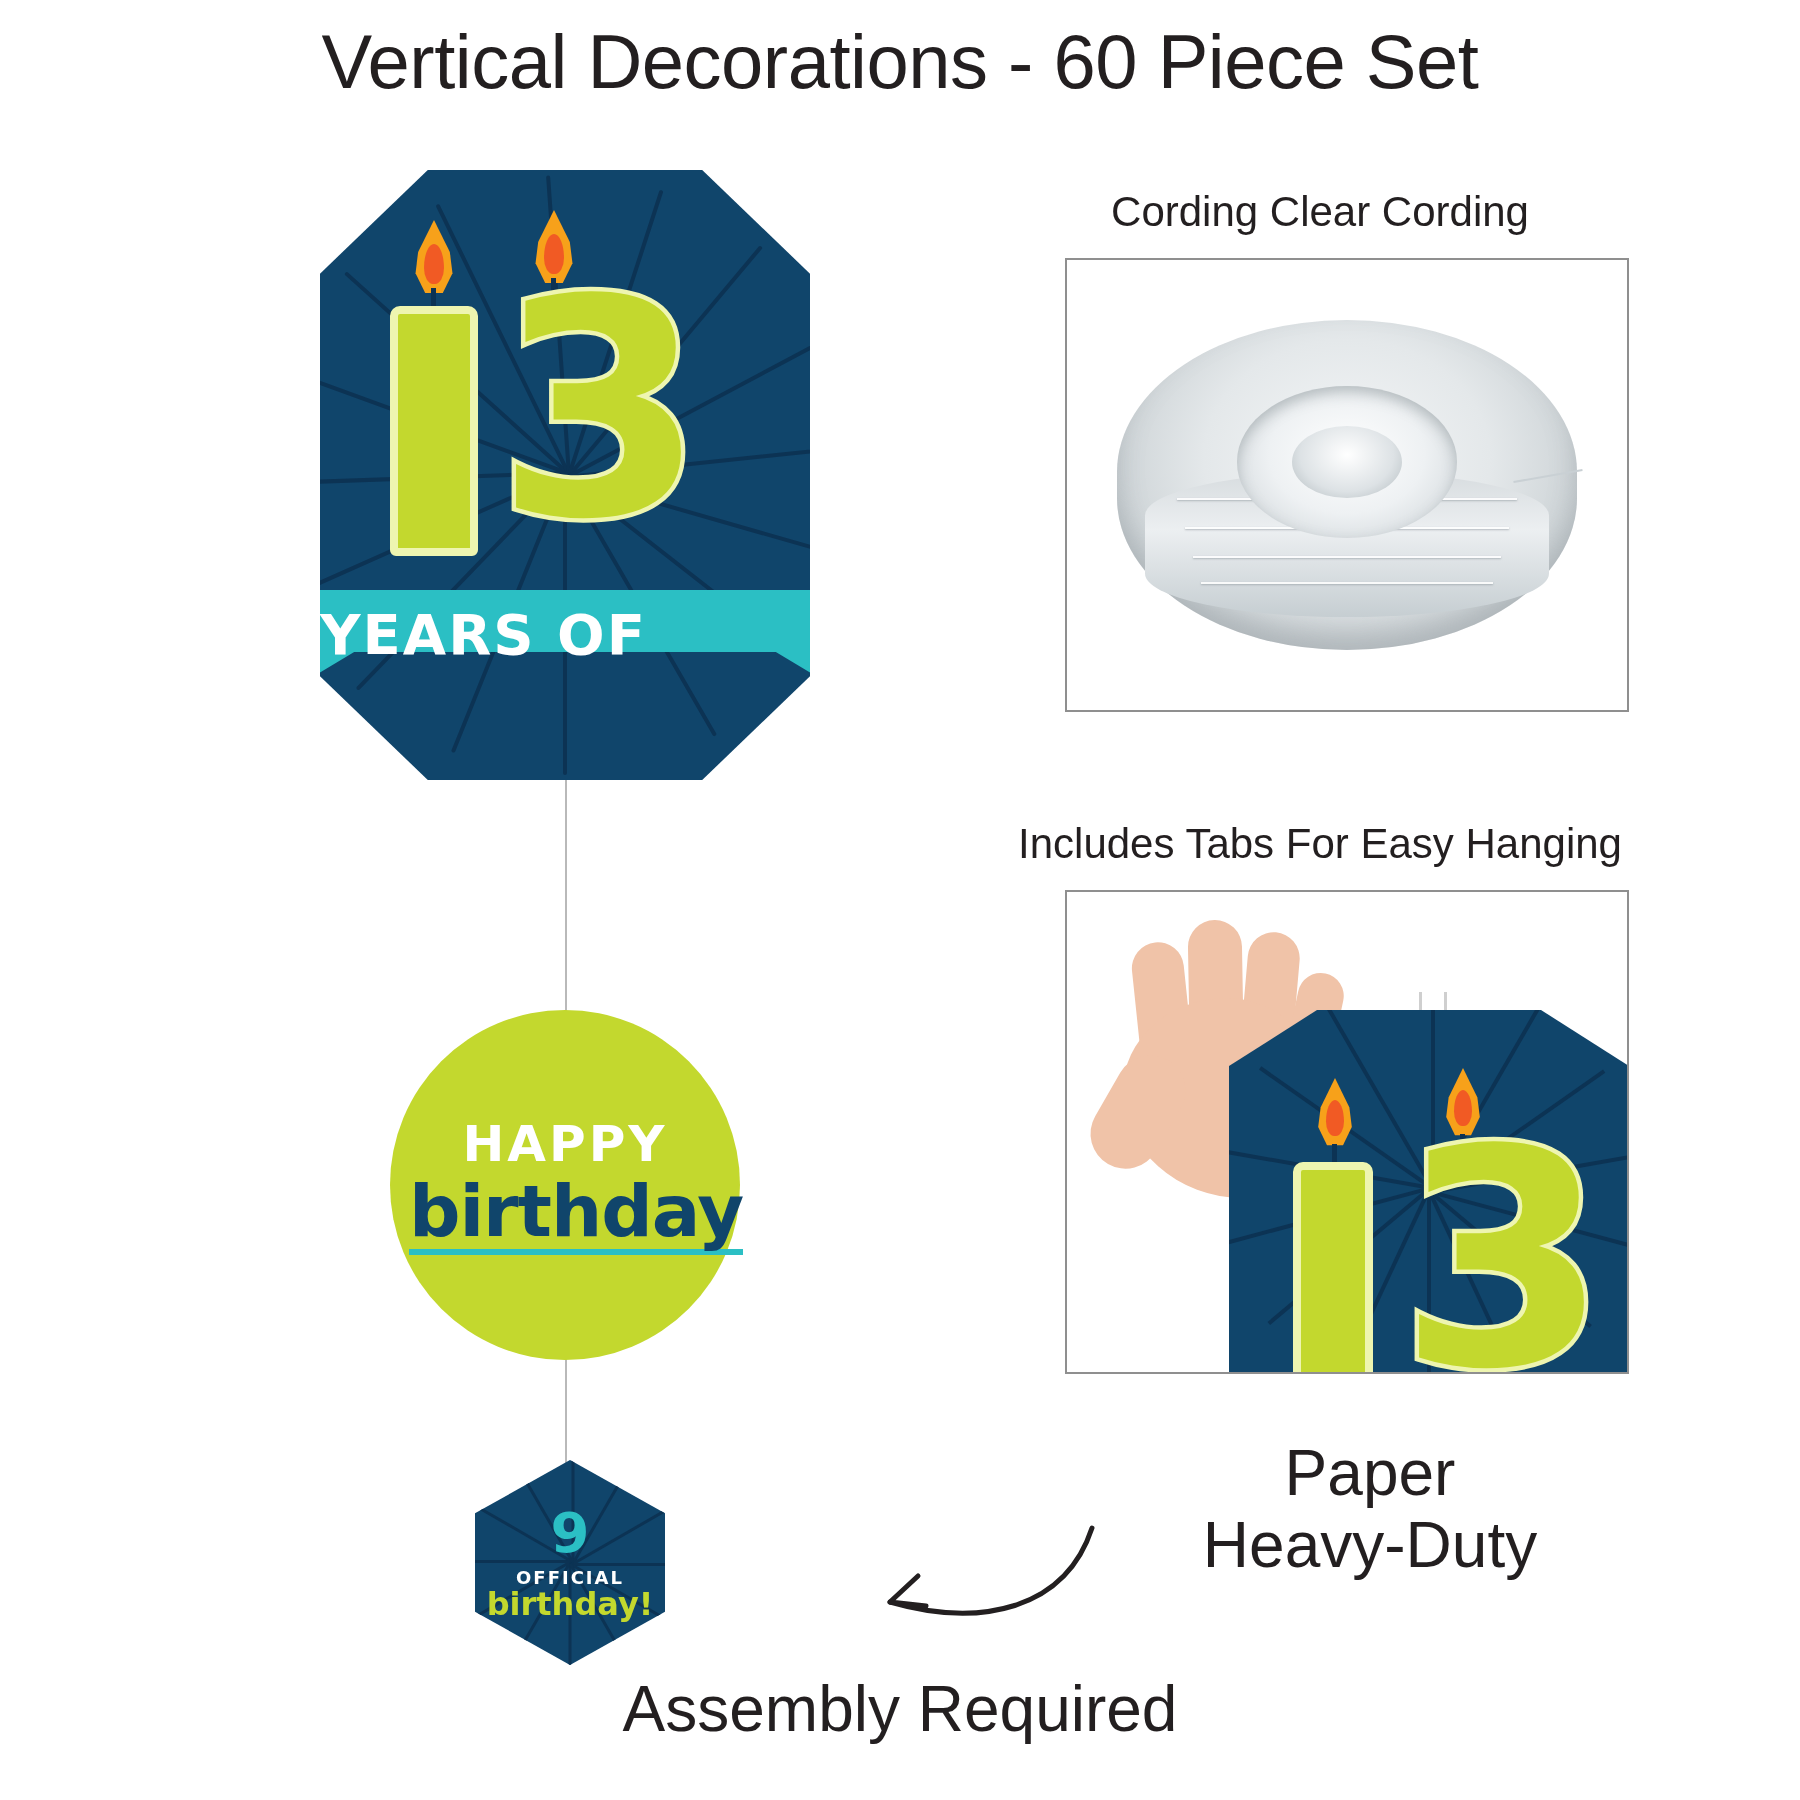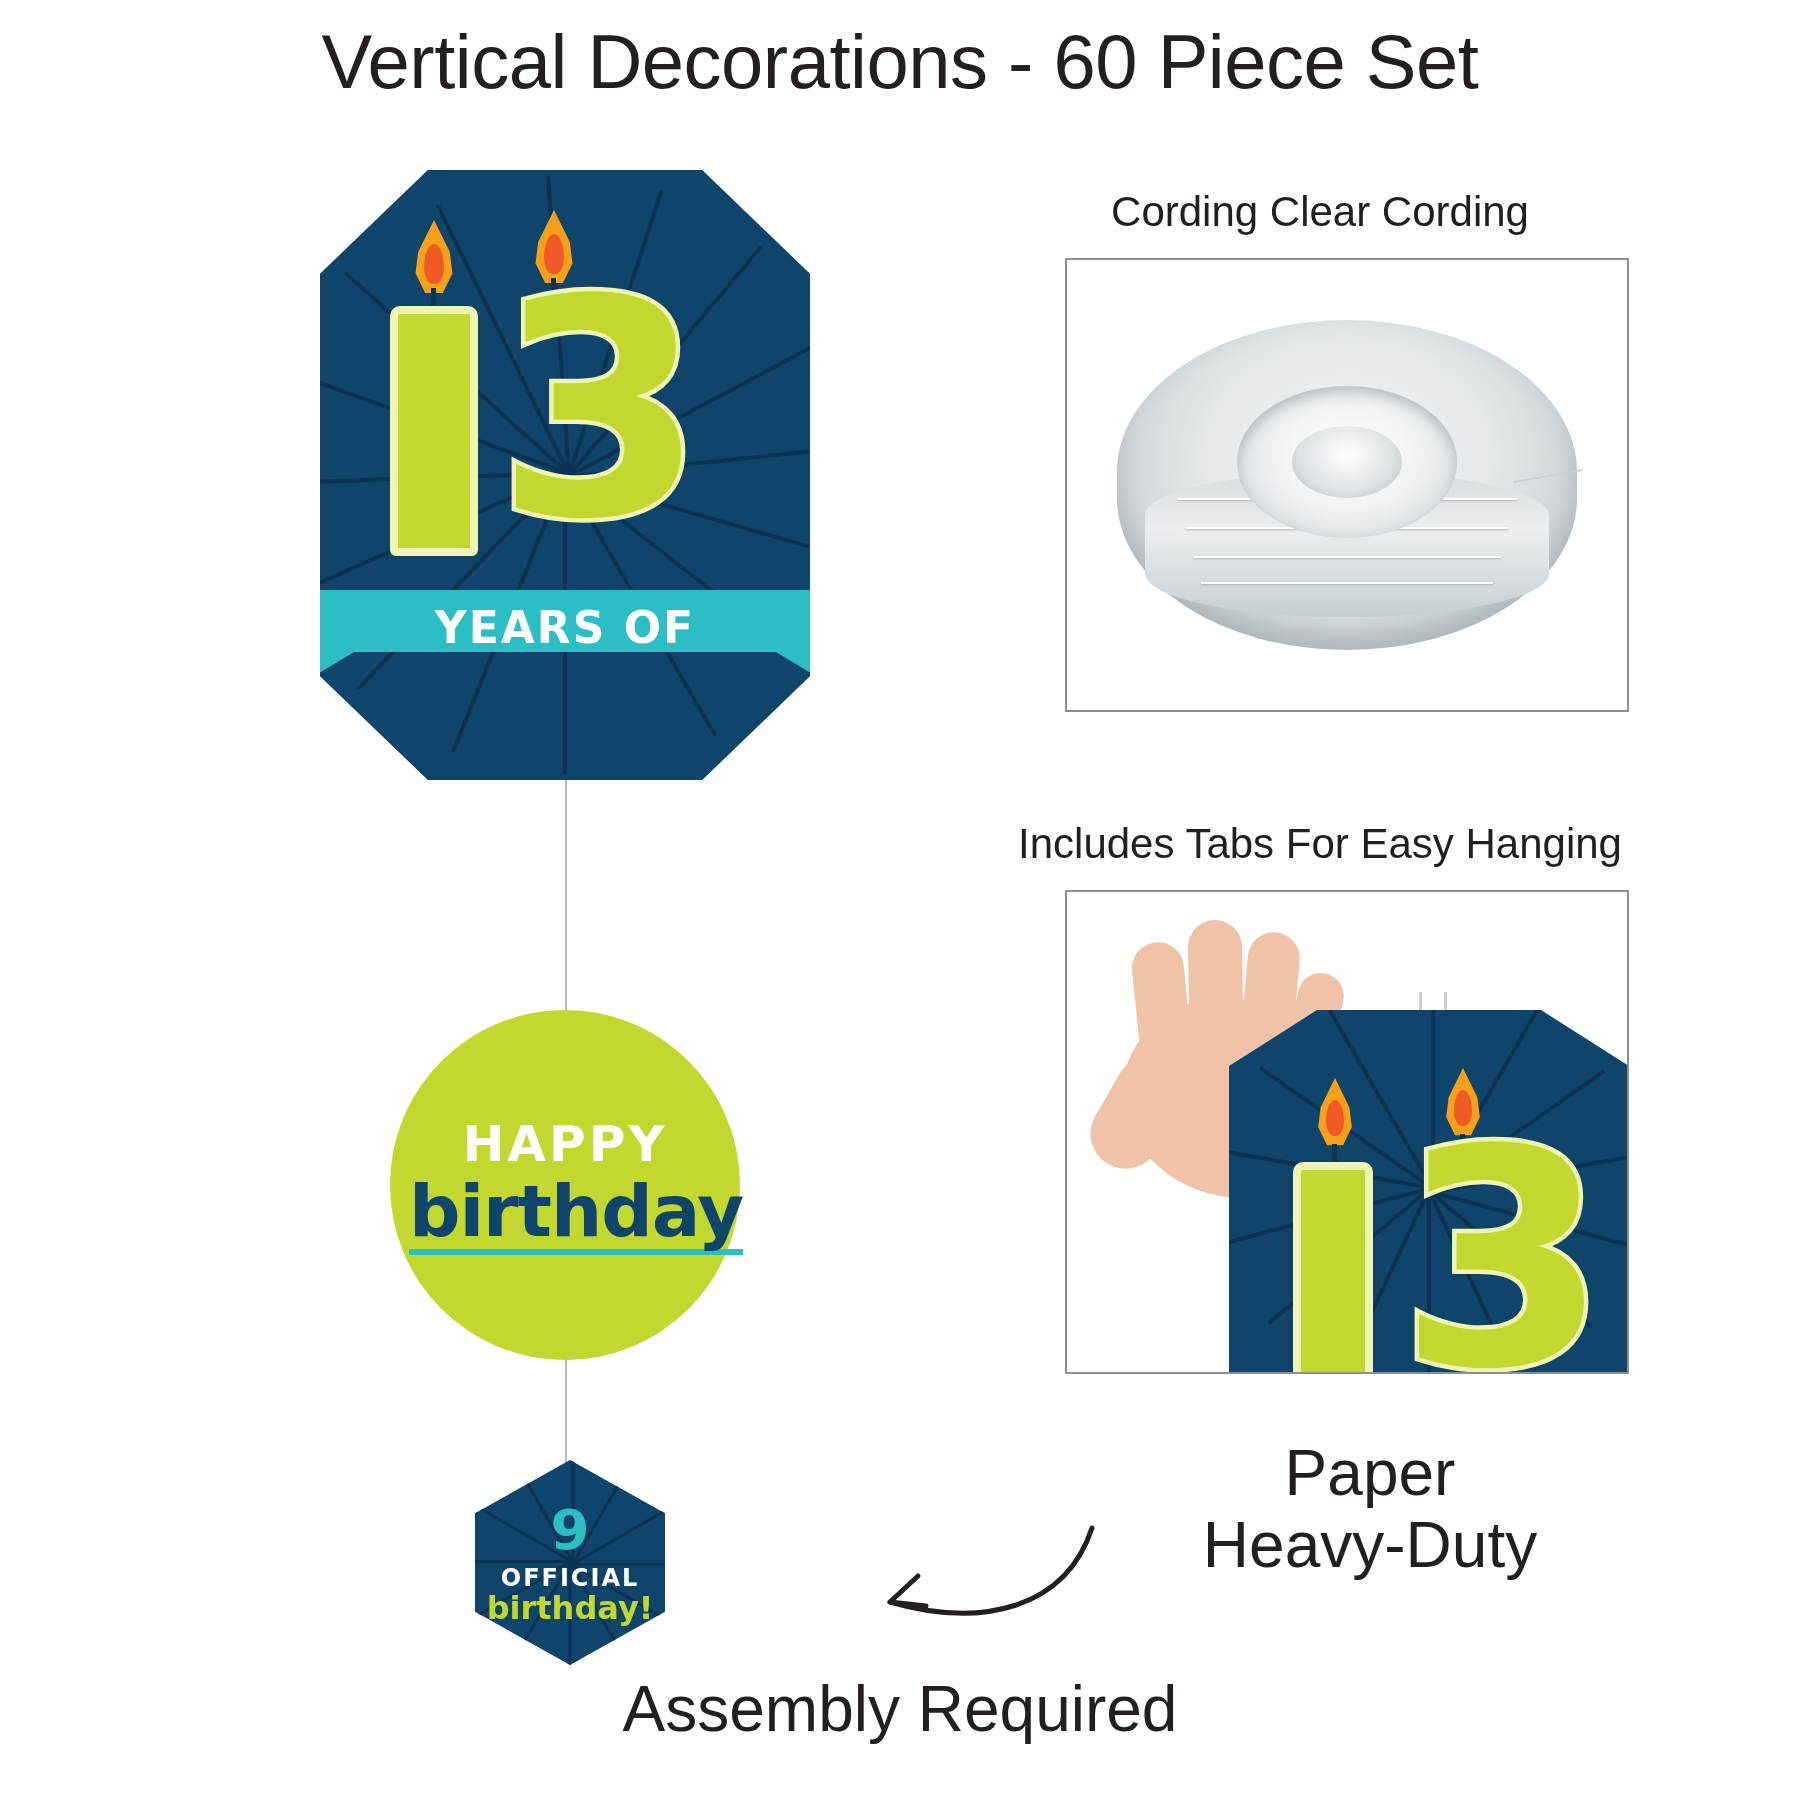--- a/index.html
+++ b/index.html
@@ -135,22 +135,21 @@
     width: 502px;
     height: 86px;
     background: #2bbfc4;
     clip-path: polygon(0% 0%, 100% 0%, 100% 100%, 92% 72%, 8% 72%, 0% 100%);
   }
   .ribbon-text {
     position: absolute;
     left: 0;
     top: 432px;
     width: 490px;
-    text-align: center;
-    font-size: 44px;
+    font-size: 56px;
     font-weight: 700;
     color: #ffffff;
     letter-spacing: 2px;
     font-family: "DejaVu Sans", sans-serif;
   }
   .awesome {
     position: absolute;
     left: 0;
     top: 506px;
     width: 490px;
@@ -224,21 +223,21 @@
   .hex-13 {
     position: relative;
     font-size: 56px;
     font-weight: 700;
     color: #2bbfc4;
     font-family: "DejaVu Sans", sans-serif;
     line-height: 1;
   }
   .hex-official {
     position: relative;
-    font-size: 24px;
+    font-size: 18px;
     font-weight: 700;
     color: #ffffff;
     letter-spacing: 2px;
     font-family: "DejaVu Sans", sans-serif;
     margin-top: 6px;
     text-align: center;
   }
   .hex-teen {
     position: relative;
     font-size: 32px;

